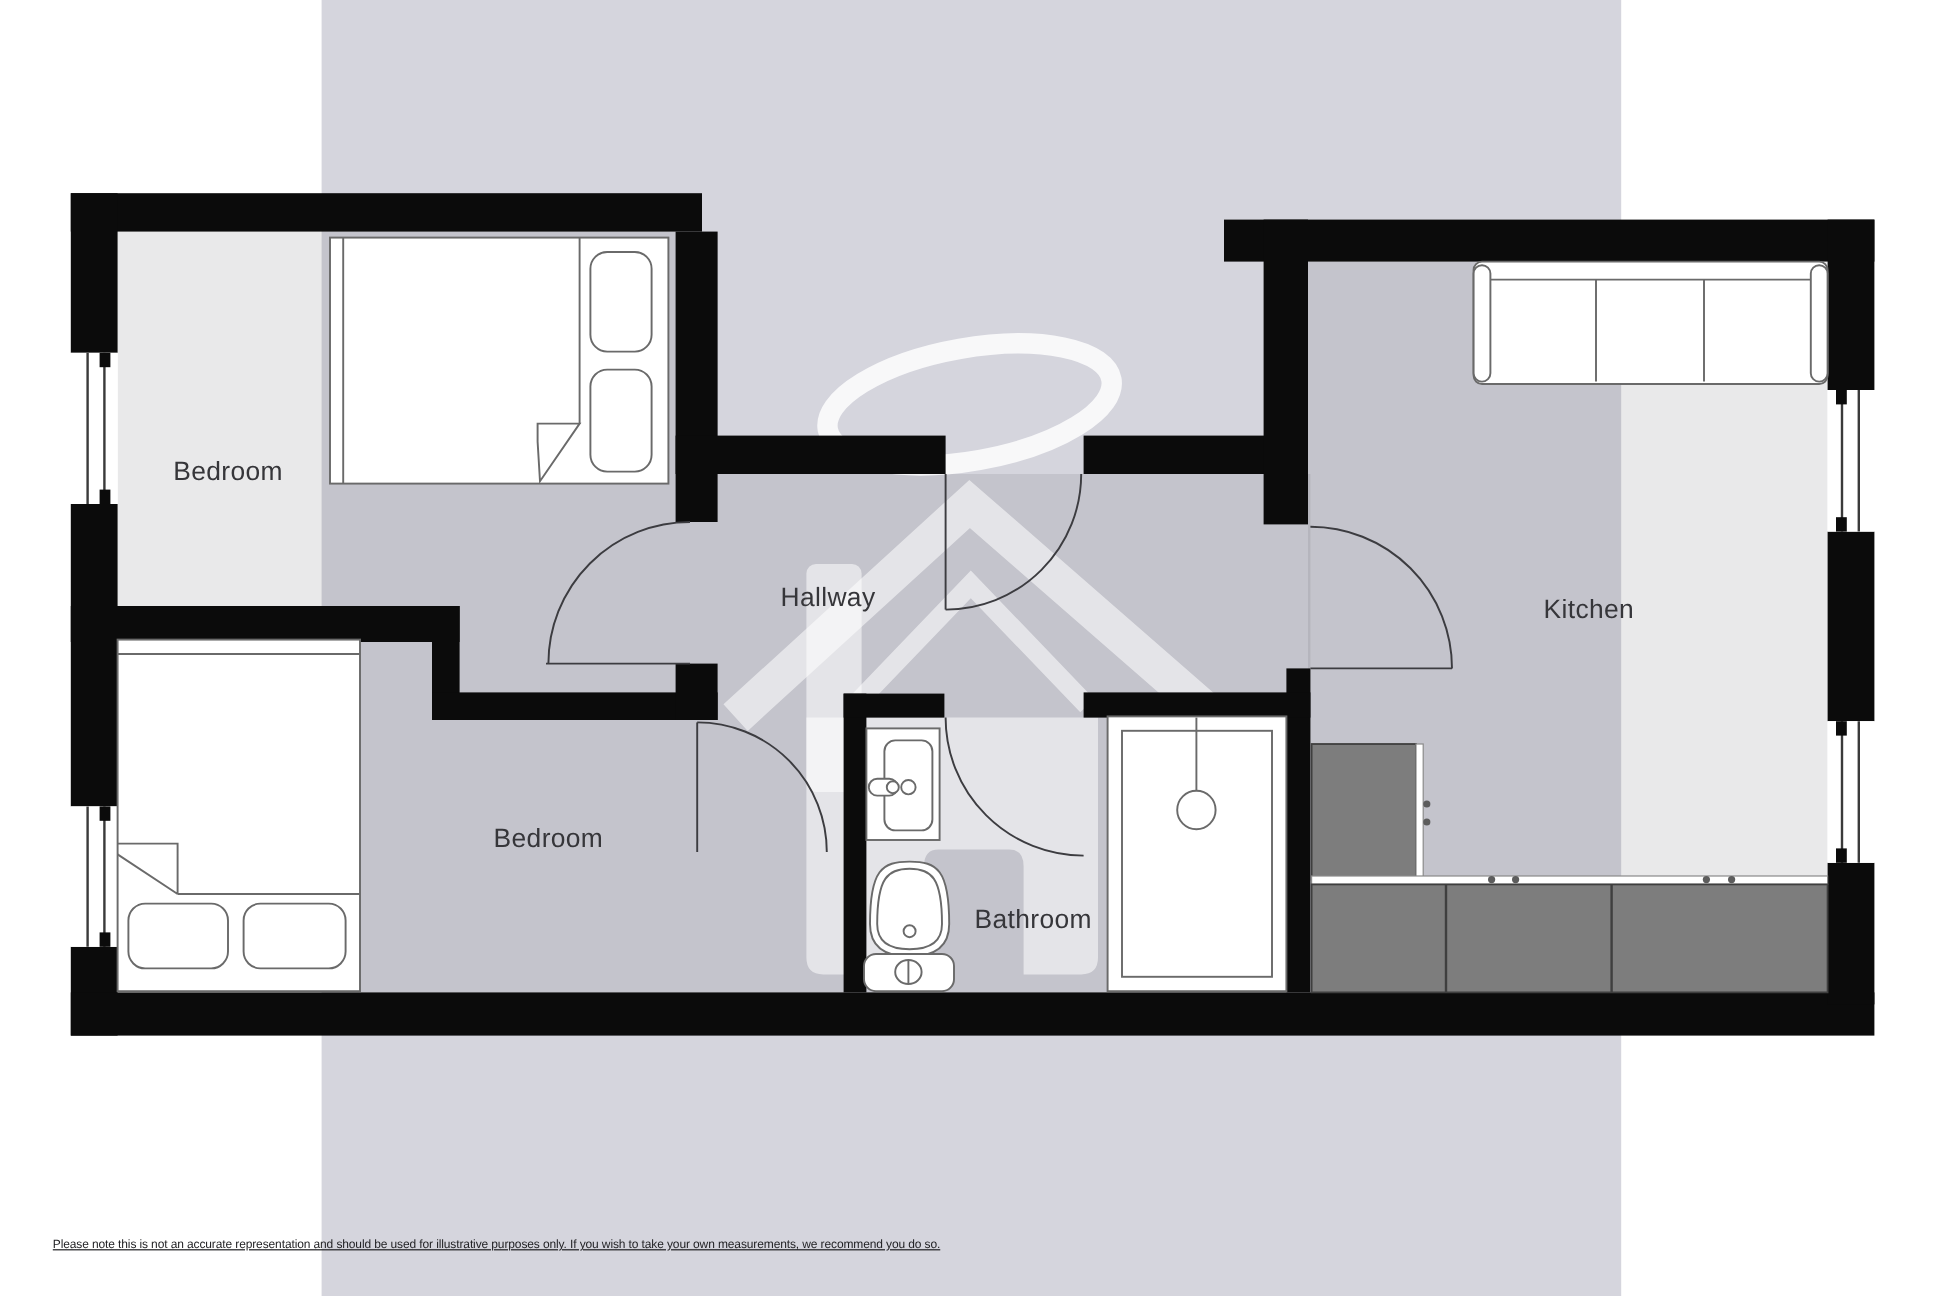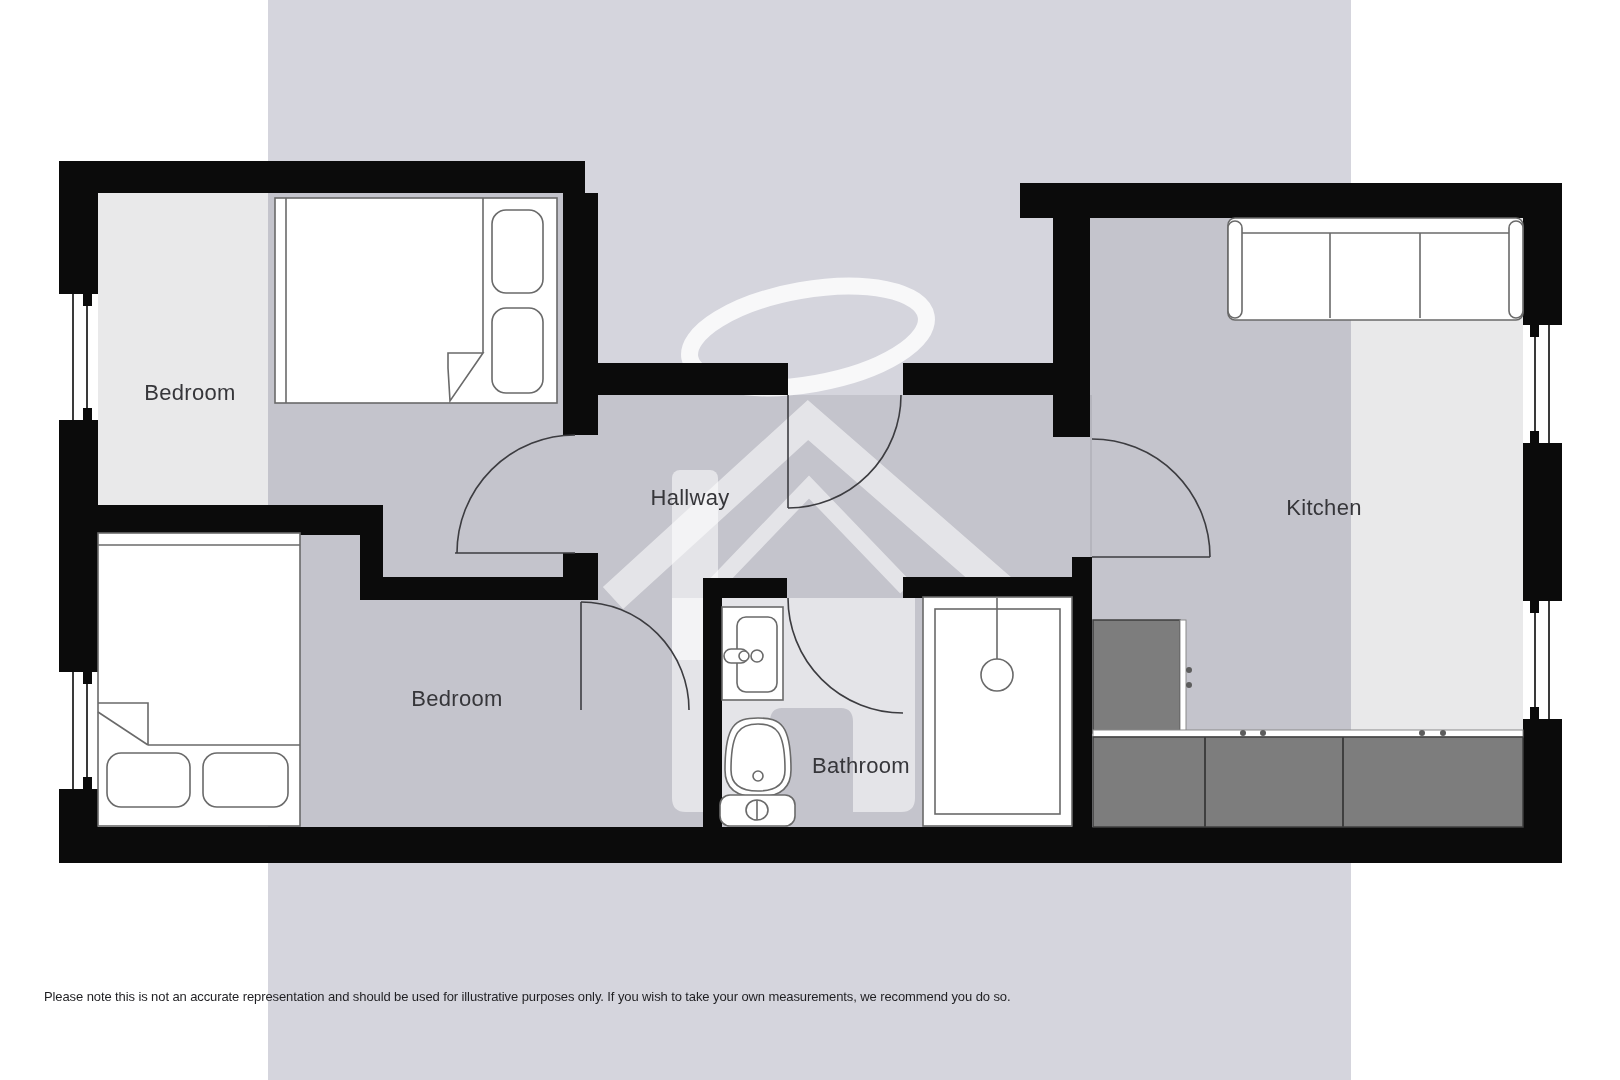--- a/index.html
+++ b/index.html
@@ -26,22 +26,22 @@
   .counterstrip{fill:#ffffff;stroke:#8a8a8a;stroke-width:1;}
   .knob{fill:#5d5d5d;}
   .wm{fill:rgba(255,255,255,0.55);}
   .wmstroke{stroke:rgba(255,255,255,0.55);fill:none;}
   .halo{stroke:rgba(255,255,255,0.82);fill:none;stroke-width:17;}
   .roomlabel{
     fill:var(--label_text);font-size:22px;letter-spacing:0.3px;
     font-family:"Liberation Sans", sans-serif;text-anchor:middle;
   }
   .disclaimer{
-    position:absolute;left:44px;top:989px;width:1100px;
-    font-size:13px;letter-spacing:-0.1px;color:var(--disclaimer_text);
+    position:absolute;left:44px;top:1032px;width:1100px;
+    font-size:10px;letter-spacing:-0.1px;color:var(--disclaimer_text);text-decoration:underline;
   }
 </style>
 </head>
 <body>
 
 <div class="band"></div>
 
 <svg class="plan" width="1620" height="1080" viewBox="0 0 1620 1080">
 
   <g>

